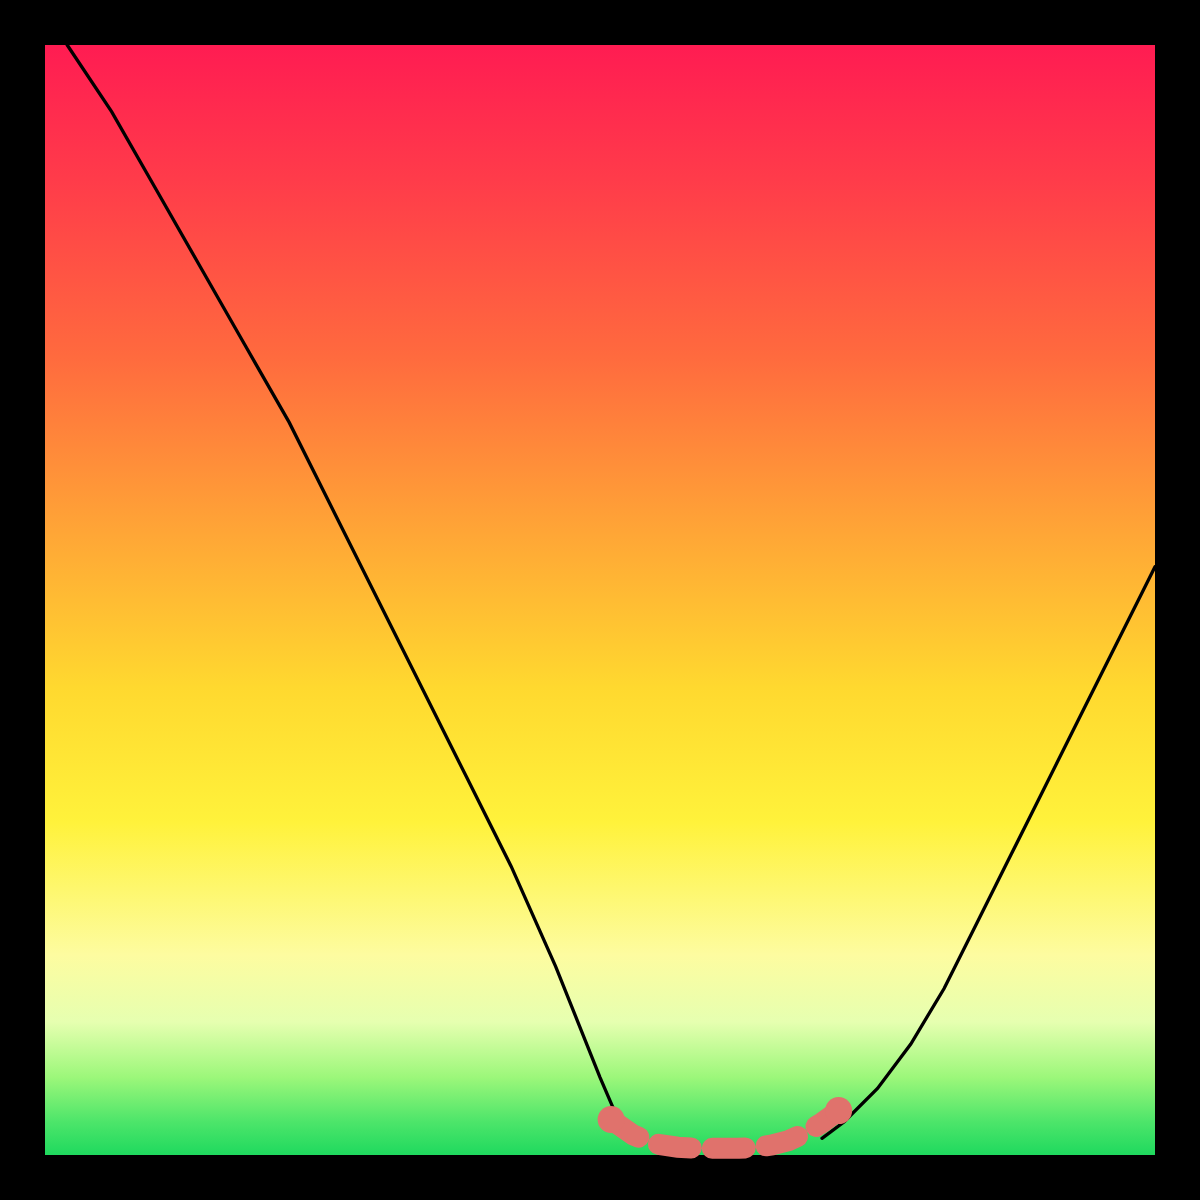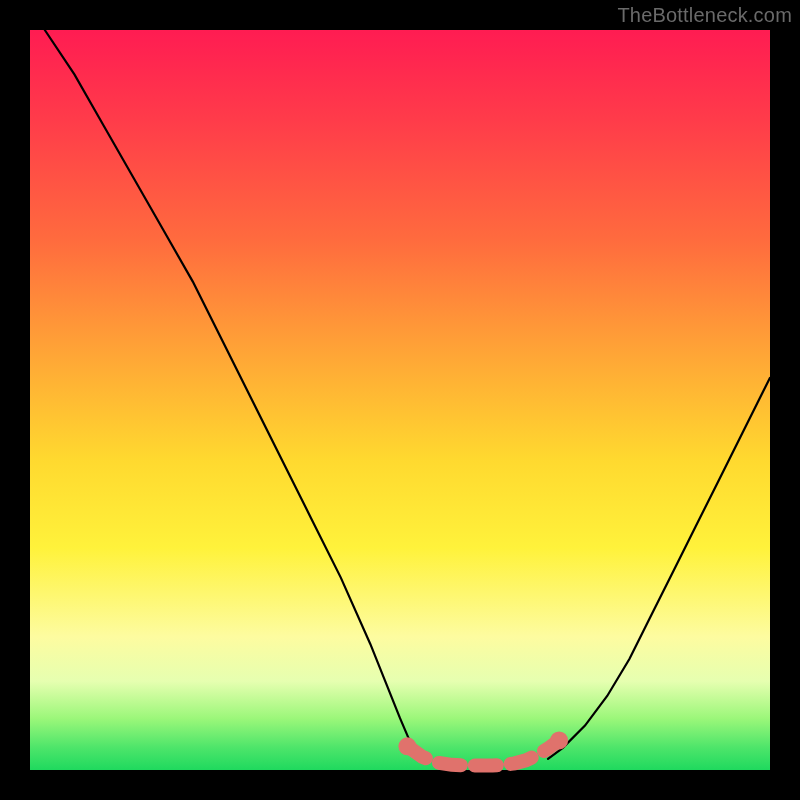--- a/index.html
+++ b/index.html
@@ -54,21 +54,20 @@
     top: 0;
     width: 740px;
     height: 740px;
     overflow: visible;
   }
 </style>
 </head>
 <body>
 
 <div class="frame">
-  <div class="watermark">TheBottleneck.com</div>
   <div class="plot-area">
     <svg class="plot" viewBox="0 0 740 740">
         <path d="M14.8 0 L44.4 44.40000000000009 L74 96.20000000000005 L103.60000000000001 148 L133.2 199.80000000000007 L162.8 251.59999999999997 L192.4 310.8 L222 370 L251.60000000000002 429.2 L281.2 488.4 L310.8 547.6 L340.40000000000003 614.2 L355.2 651.2 L370 688.2 L381.1 714.1 L388.5 728.9 " fill="none" stroke="#000000" stroke-width="2.2" stroke-linecap="round"></path>
         <path d="M518 728.9 L532.8 717.8 L555 695.6 L577.2 666 L599.4000000000001 629 L621.6 584.6 L643.8 540.2 L666 495.79999999999995 L688.2 451.4 L710.4 407 L732.6 362.59999999999997 L740 347.79999999999995 " fill="none" stroke="#000000" stroke-width="2.2" stroke-linecap="round"></path>
         <g>
           <path d="M377.40000000000003 716.32 L392.20000000000005 726.68 L407.00000000000006 732.6 L421.79999999999995 734.82 L436.59999999999997 735.56 L451.4 735.56 L462.5 735.56 L473.6 734.82 L484.70000000000005 733.34 L495.8 730.38 L506.90000000000003 725.2 L518 718.54 L529.1 710.4 " fill="none" stroke="#e0726c" stroke-width="14" stroke-linecap="round" stroke-dasharray="22 14"></path>
           <circle cx="377.40000000000003" cy="716.32" r="9" fill="#e0726c"></circle>
           <circle cx="529.1" cy="710.4" r="9" fill="#e0726c"></circle>
         </g>
       </svg>

